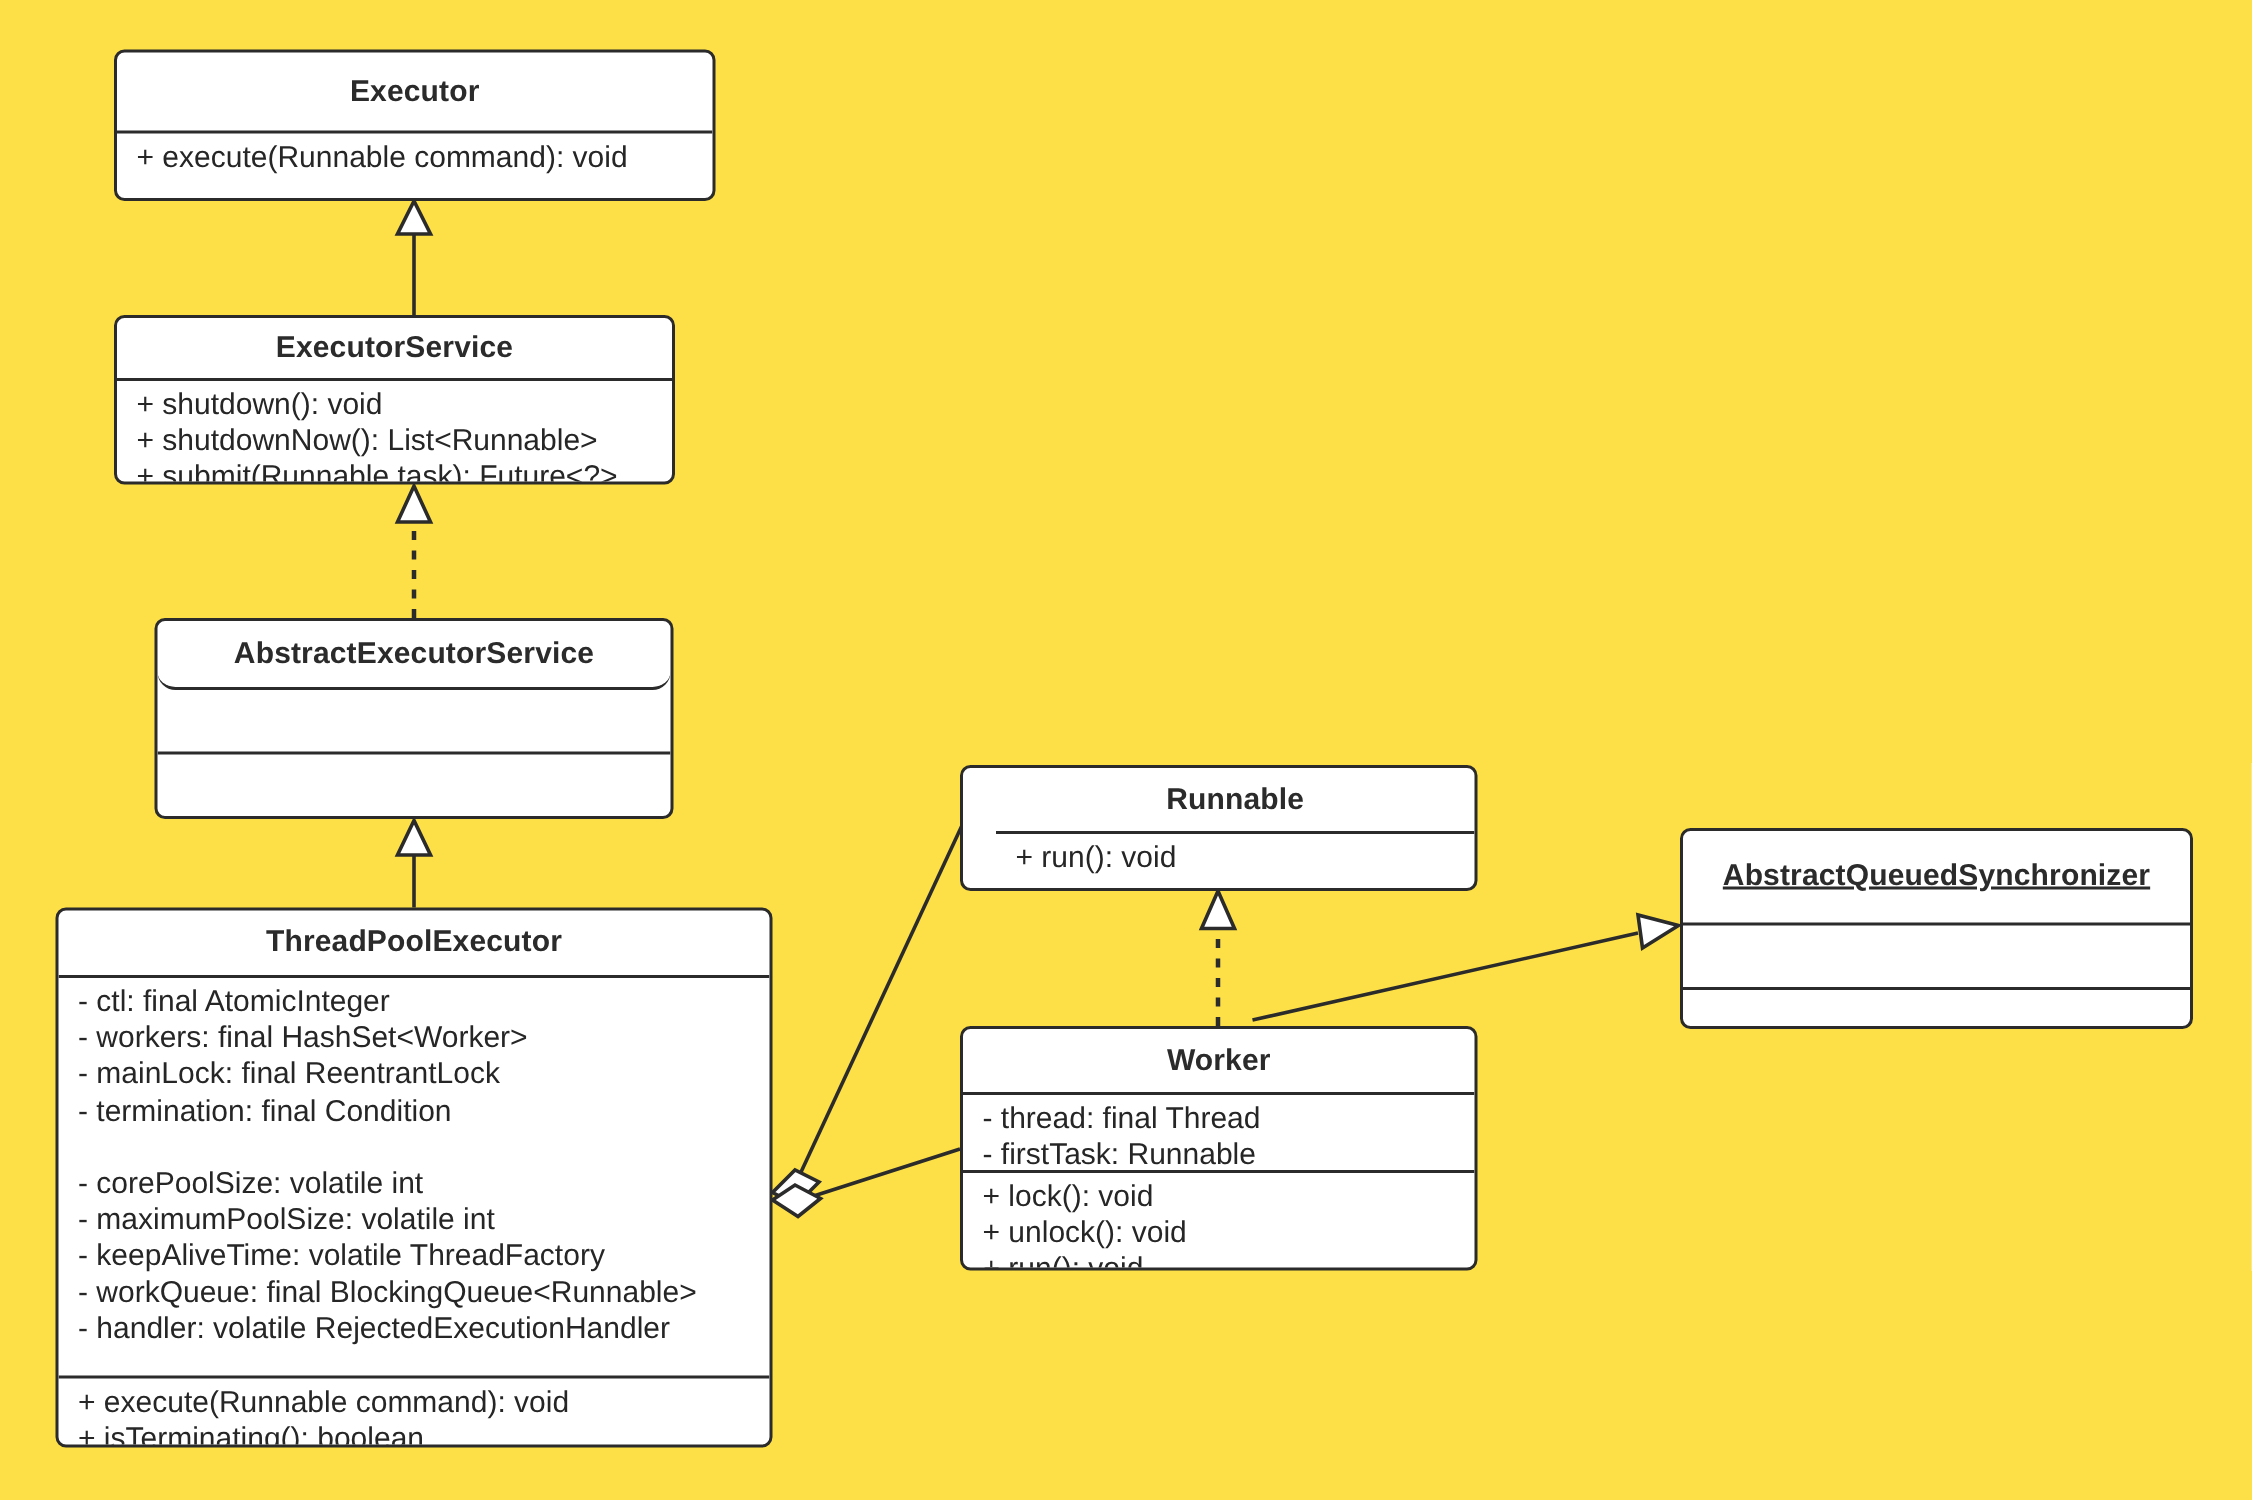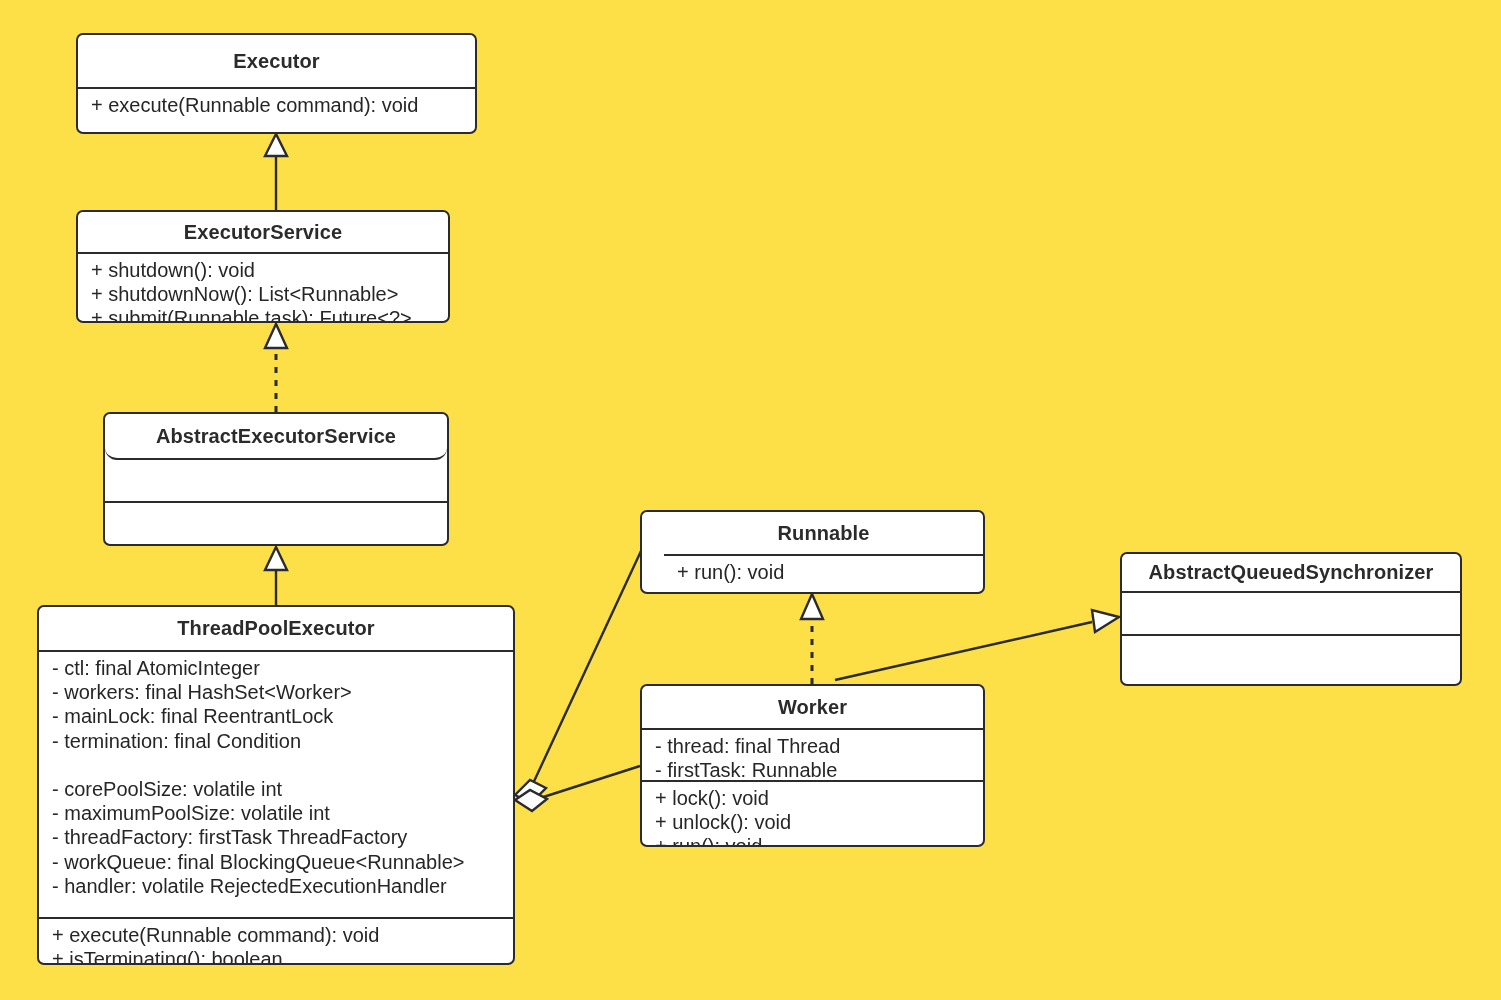--- a/index.html
+++ b/index.html
@@ -88,21 +88,21 @@
   #box-runnable { left: 640px; top: 510px; width: 345px; height: 84px; padding-left: 22px; }
   #box-runnable .cls-title { height: 44px; }
   #box-runnable .compartment { height: 38px; }
 
   #box-worker { left: 640px; top: 684px; width: 345px; height: 163px; }
   #box-worker .cls-title { height: 44px; }
   #box-worker .compartment.attrs { height: 52px; }
   #box-worker .compartment.methods { height: 65px; border-radius: 24px; }
 
   #box-aqs { left: 1120px; top: 552px; width: 342px; height: 134px; }
-  #box-aqs .cls-title { height: 39px; }
+  #box-aqs .cls-title { height: 63px; text-decoration: underline; }
   #box-aqs .compartment { height: 43px; }
 </style>
 </head>
 <body>
 
 <div id="canvas">
 
   <svg id="edges" viewBox="0 0 1501 1000" xmlns="http://www.w3.org/2000/svg">
 
     <g>
@@ -166,21 +166,21 @@
   <div class="uml-class" id="box-threadpoolexecutor">
     <div class="cls-title">ThreadPoolExecutor</div>
     <div class="compartment attrs divided">
       <div class="member">- ctl: final AtomicInteger</div>
       <div class="member">- workers: final HashSet&lt;Worker&gt;</div>
       <div class="member">- mainLock: final ReentrantLock</div>
       <div class="member">- termination: final Condition</div>
       <div class="member blank"></div>
       <div class="member">- corePoolSize: volatile int</div>
       <div class="member">- maximumPoolSize: volatile int</div>
-      <div class="member">- threadFactory: firstTask ThreadFactory</div>
+      <div class="member">- keepAliveTime: volatile ThreadFactory</div>
       <div class="member">- workQueue: final BlockingQueue&lt;Runnable&gt;</div>
       <div class="member">- handler: volatile RejectedExecutionHandler</div>
     </div>
     <div class="compartment methods">
       <div class="member">+ execute(Runnable command): void</div>
       <div class="member">+ isTerminating(): boolean</div>
     </div>
   </div>
 
   <div class="uml-class" id="box-runnable">

